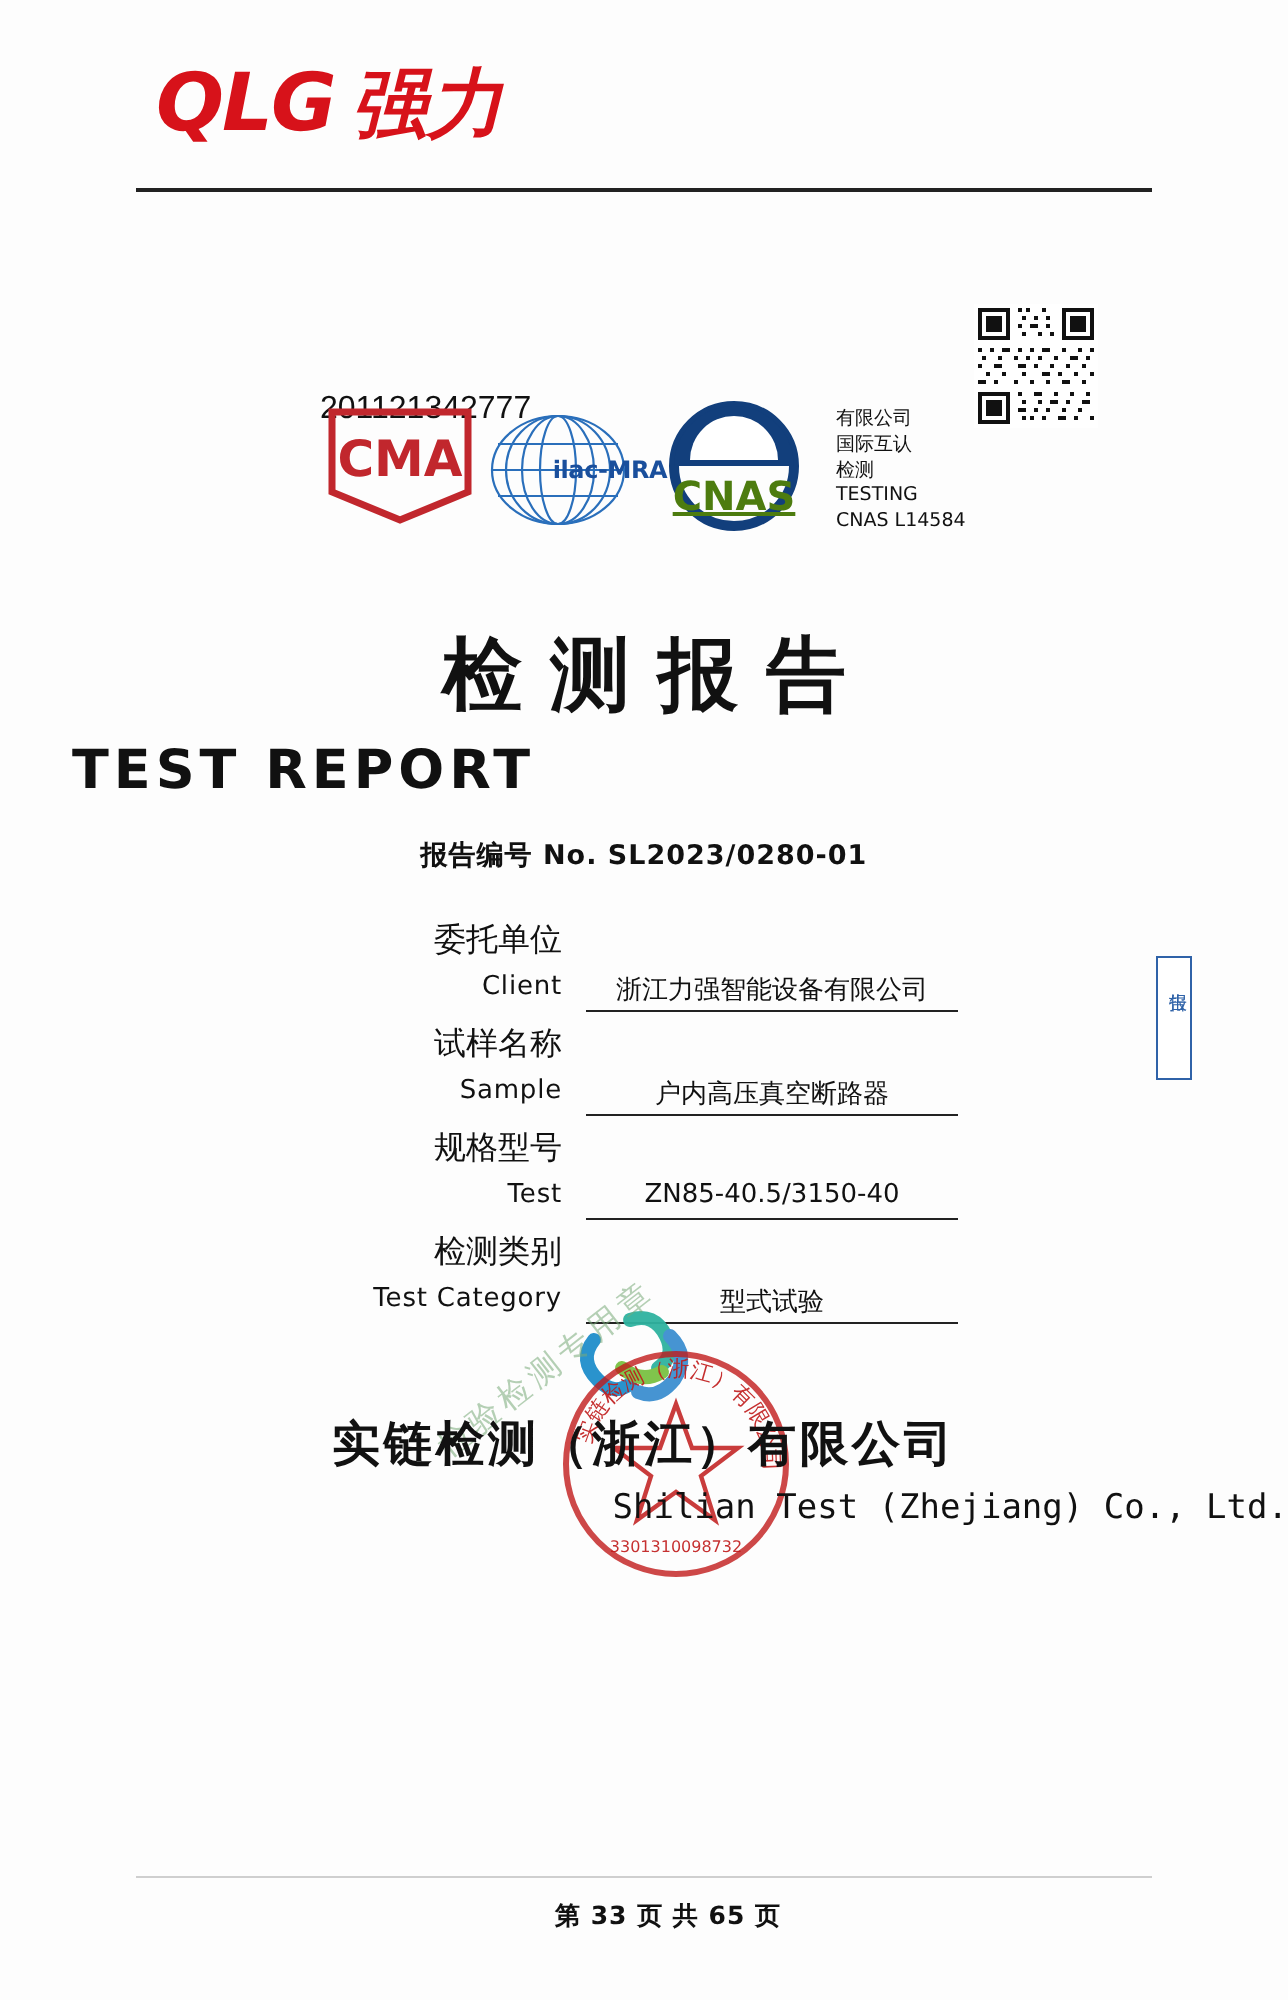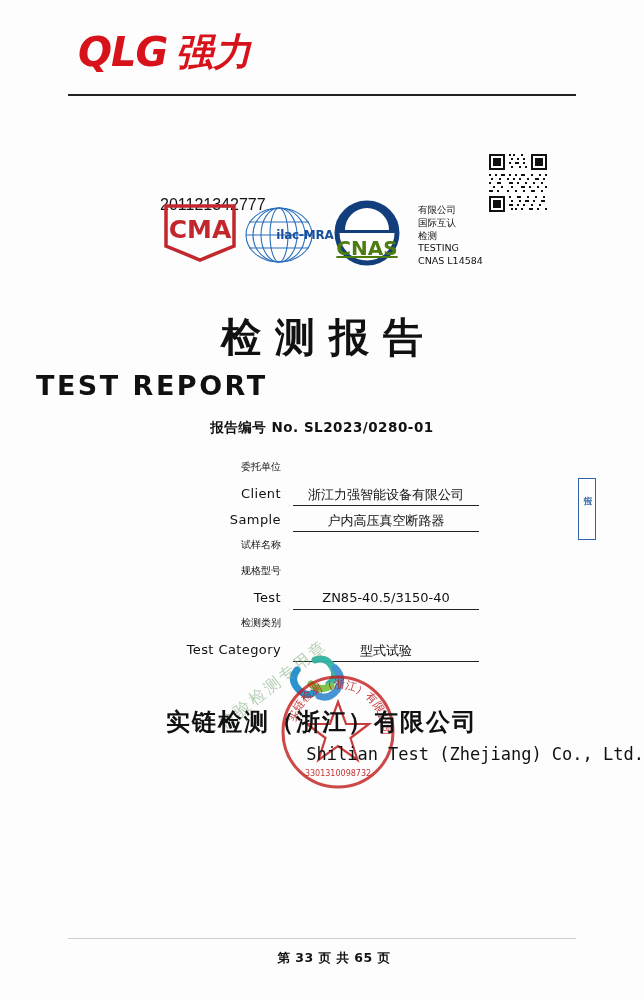--- a/index.html
+++ b/index.html
@@ -121,21 +121,21 @@
   
   .info{
     position:absolute;left:185px;top:460px;width:300px;
   }
   .info-row{
     position:relative;height:26px;
   }
   .info-label{
     position:absolute;left:0;width:96px;text-align:right;
     font-family:"DejaVu Sans", sans-serif;
-    font-size:10px;
+    font-size:16px;
     color:#111;
     white-space:nowrap;
   }
   .info-label.en{
     font-size:13px;
     letter-spacing:0.4px;
   }
   .info-value{
     position:absolute;left:112px;width:178px;
     text-align:center;
@@ -369,26 +369,26 @@
     <div class="info-row">
       <div class="info-label">委托单位</div>
     </div>
     <div class="info-row">
       <div class="info-label en">Client</div>
       <div class="info-value">浙江力强智能设备有限公司</div>
       <div class="info-line"></div>
     </div>
 
     <div class="info-row">
+      <div class="info-label">试样名称</div>
+    </div>
+    <div class="info-row">
       <div class="info-label en">Sample</div>
       <div class="info-value">户内高压真空断路器</div>
       <div class="info-line"></div>
-    </div>
-    <div class="info-row">
-      <div class="info-label">试样名称</div>
     </div>
 
     <div class="info-row">
       <div class="info-label">规格型号</div>
     </div>
     <div class="info-row">
       <div class="info-label en">Test</div>
       <div class="info-value">ZN85-40.5/3150-40</div>
       <div class="info-line"></div>
     </div>

